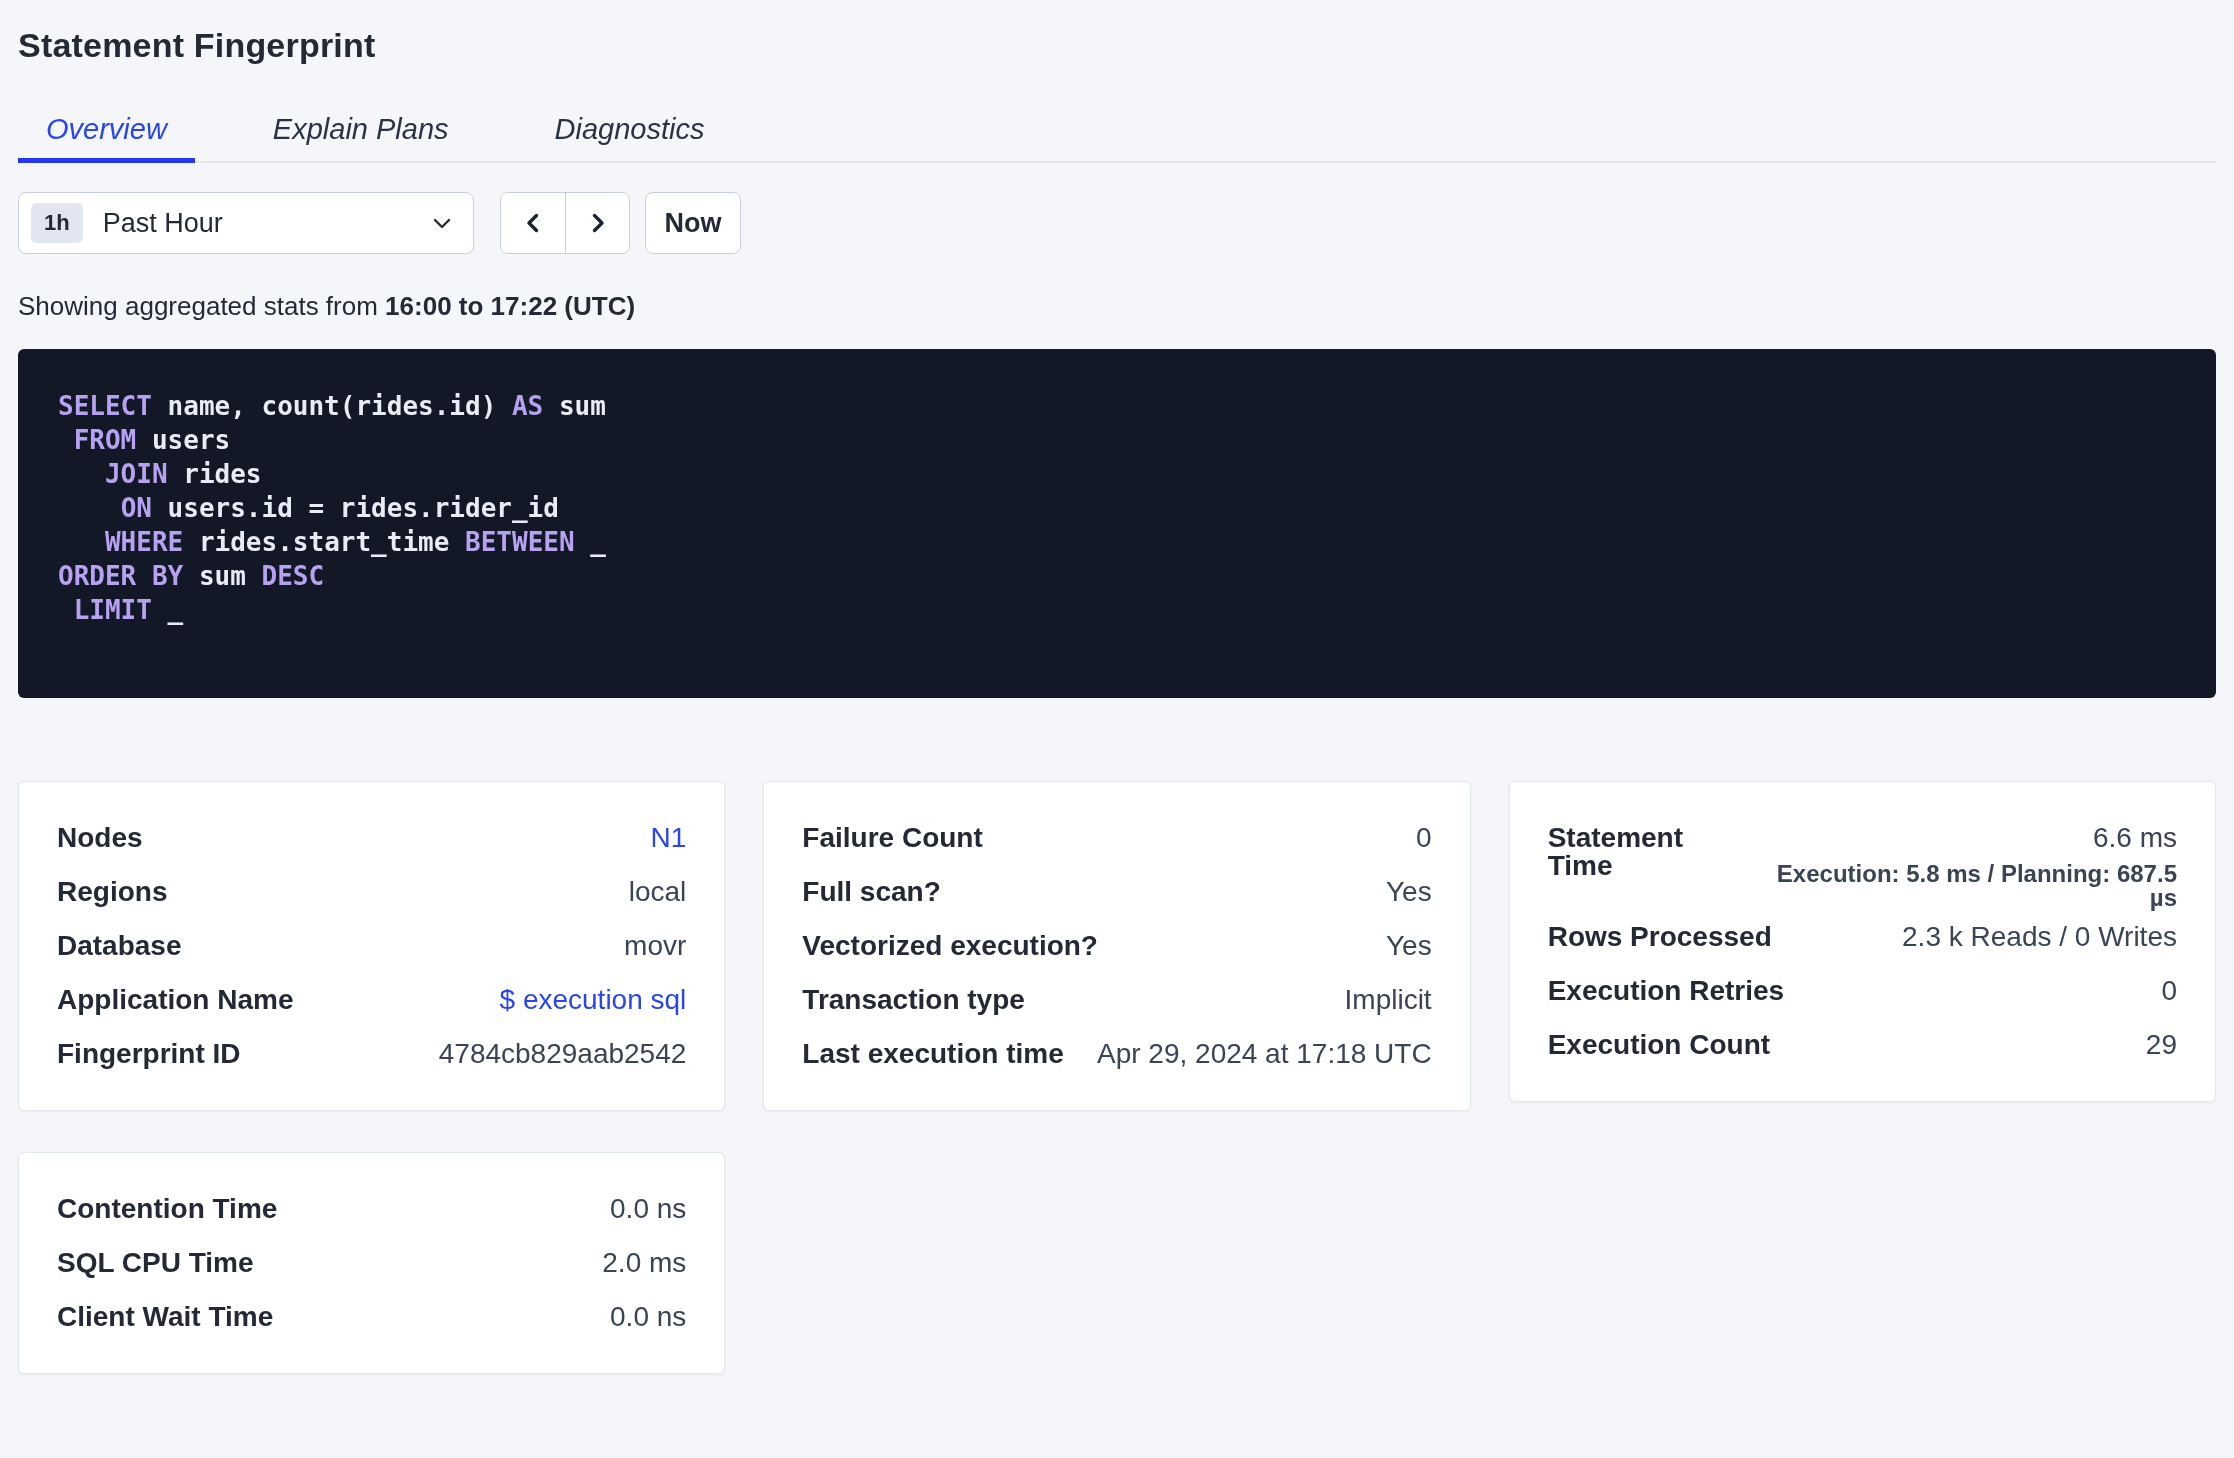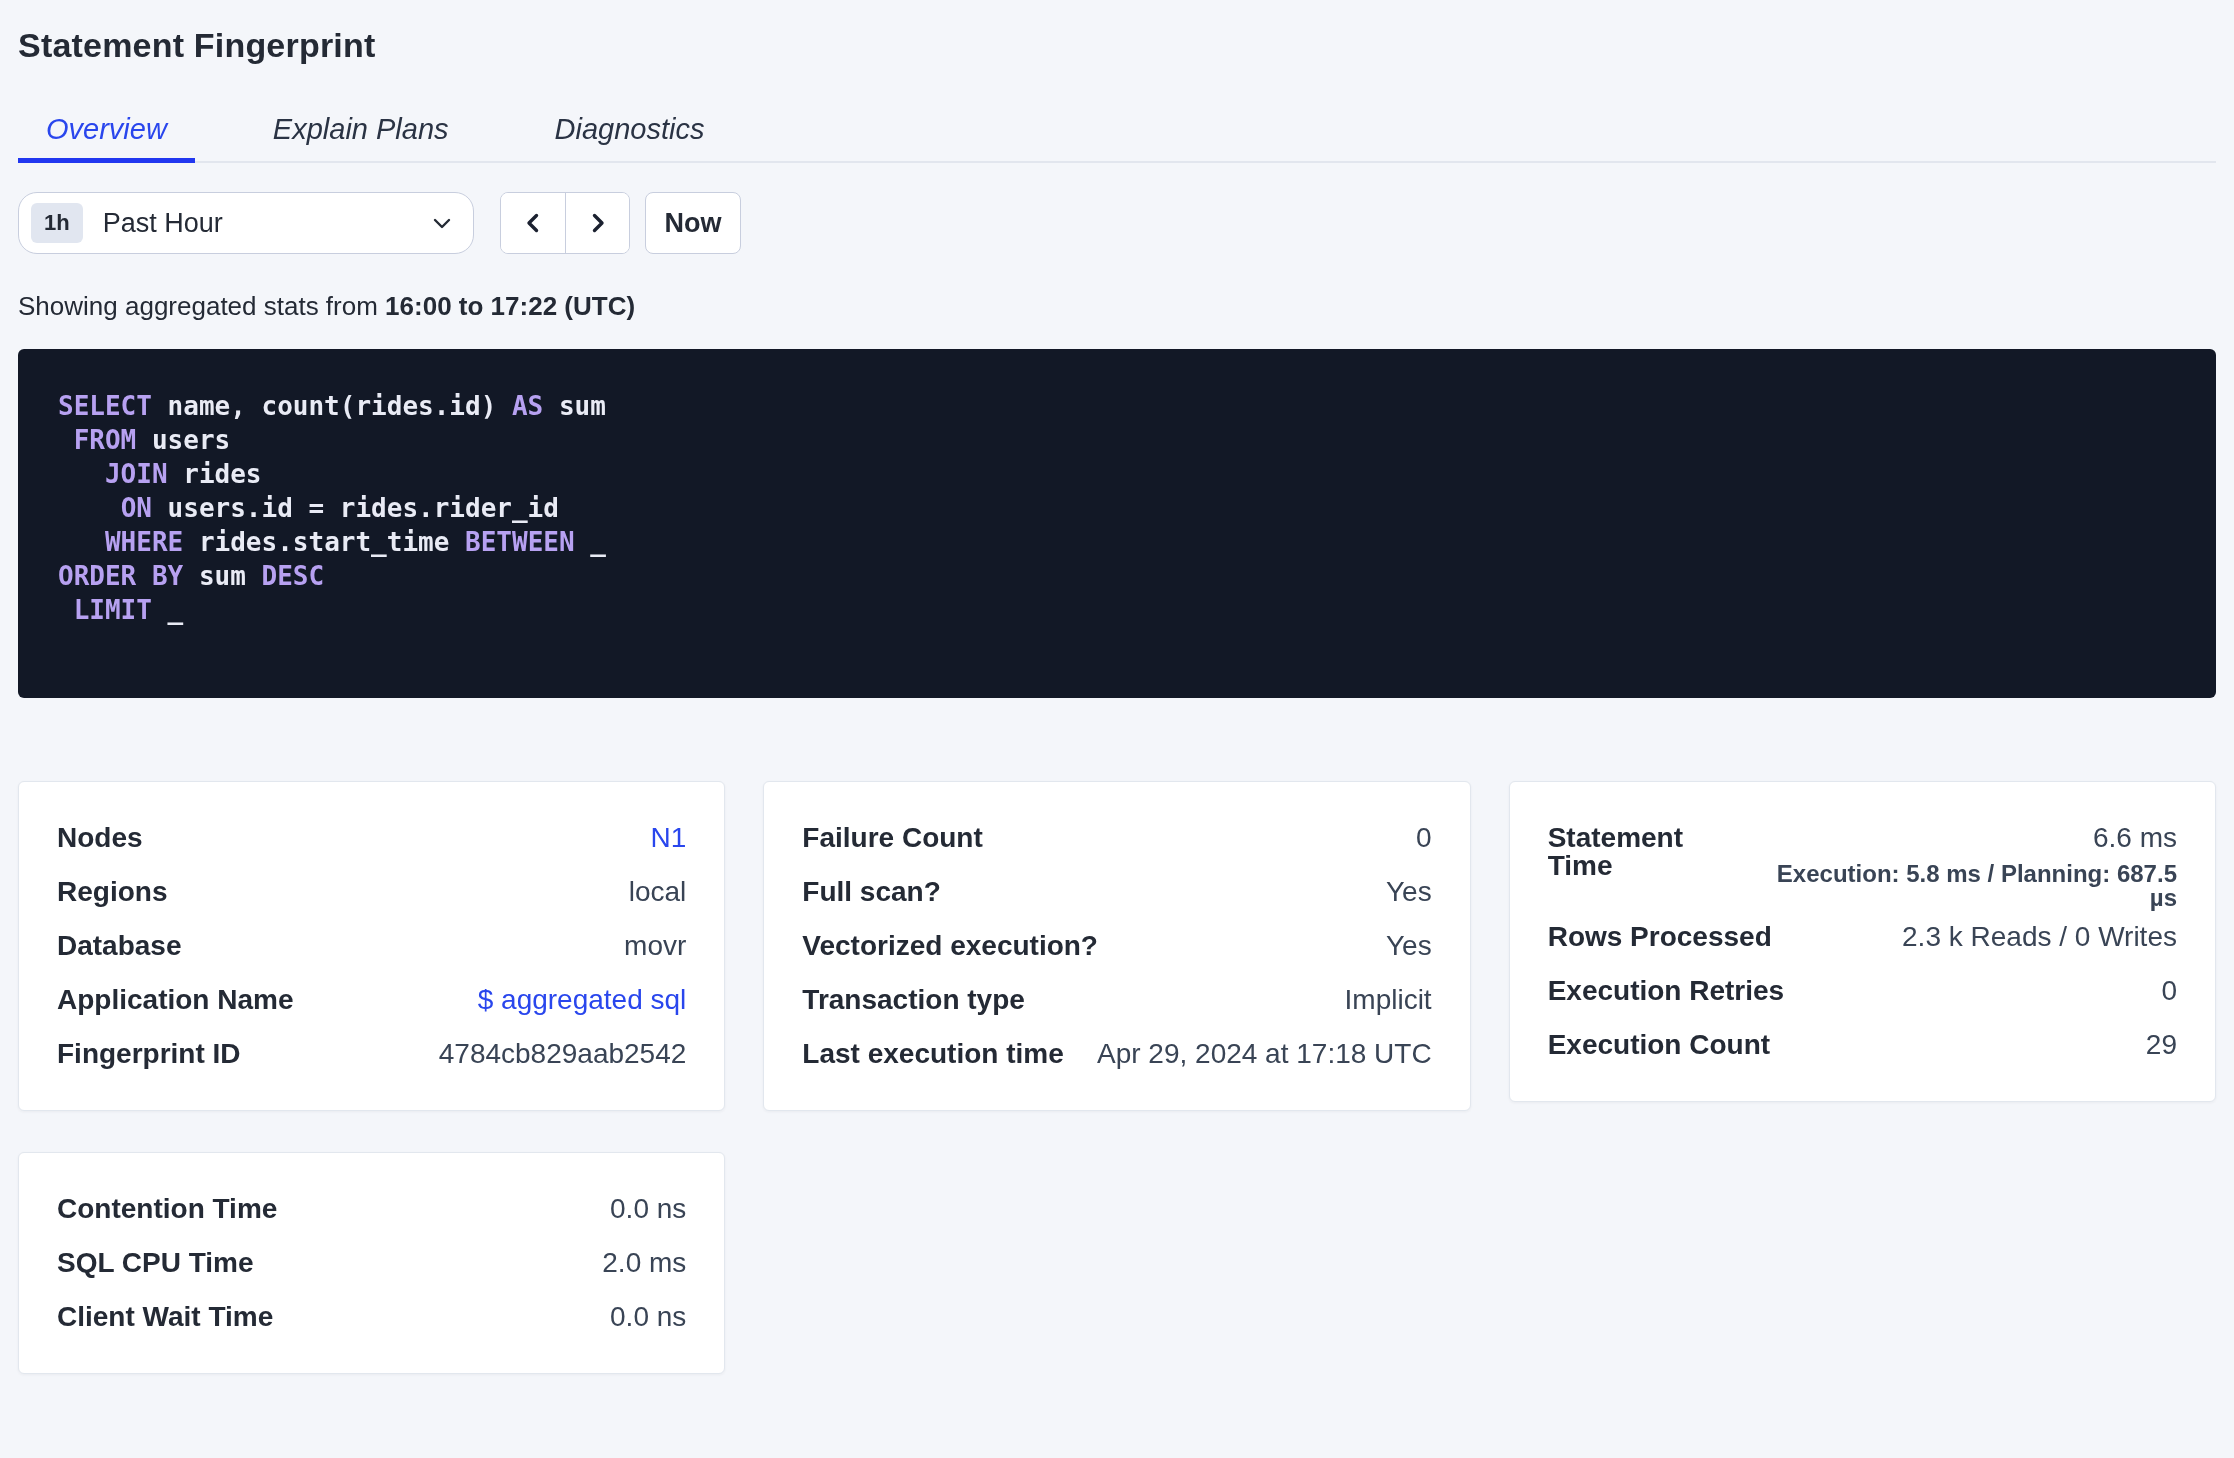--- a/index.html
+++ b/index.html
@@ -19,21 +19,21 @@
     color:var(--ink);
   }
   .page{padding:26px 18px 0;}
   .page-title{font-size:34px;font-weight:700;letter-spacing:.2px;color:var(--ink);}
   
   .tabs{margin-top:34px;border-bottom:2px solid #E2E6EE;display:flex;gap:50px;font-style:italic;}
   .tab{padding:14px 28px 12px;font-size:29px;color:#2A3344;border-bottom:5px solid transparent;margin-bottom:-2px;cursor:pointer;}
   .tab.active{color:var(--blue);border-bottom-color:#2137F0;}
   
   .toolbar{margin-top:29px;display:flex;align-items:center;}
-  .time-select{width:456px;height:62px;background:#fff;border:1.5px solid var(--ctl-border);border-radius:19px;display:flex;align-items:center;padding:0 20px 0 12px;cursor:pointer;}
+  .time-select{width:456px;height:62px;background:#fff;border:1.5px solid var(--ctl-border);border-radius:8px;display:flex;align-items:center;padding:0 20px 0 12px;cursor:pointer;}
   .range-badge{background:#E1E6F0;border-radius:6px;padding:7px 13px;font-size:22px;font-weight:700;color:var(--ink);margin-right:20px;}
   .range-label{font-size:27px;color:var(--ink);flex:1;}
   .arrow-group{margin-left:26px;height:62px;background:#fff;border:1.5px solid var(--ctl-border);border-radius:8px;display:flex;overflow:hidden;}
   .arrow-btn{width:64px;display:flex;align-items:center;justify-content:center;background:#fff;border:none;cursor:pointer;}
   .arrow-btn + .arrow-btn{border-left:1.5px solid var(--ctl-border);}
   .now-btn{margin-left:15px;width:96px;height:62px;background:#fff;border:1.5px solid var(--ctl-border);border-radius:8px;font-family:inherit;font-size:27px;font-weight:600;color:var(--ink);cursor:pointer;}
   
   .stats-line{margin-top:37px;font-size:26px;color:var(--ink);}
   .stats-line b{font-weight:700;}
   
@@ -112,21 +112,21 @@
         <div class="crow">
           <span class="clabel">Regions</span>
           <span class="cval">local</span>
         </div>
         <div class="crow">
           <span class="clabel">Database</span>
           <span class="cval">movr</span>
         </div>
         <div class="crow">
           <span class="clabel">Application Name</span>
-          <span class="cval"><a>$ aggregated sql</a></span>
+          <span class="cval"><a>$ execution sql</a></span>
         </div>
         <div class="crow">
           <span class="clabel">Fingerprint ID</span>
           <span class="cval">4784cb829aab2542</span>
         </div>
       </div>
     <div class="card">
         <div class="crow">
           <span class="clabel">Failure Count</span>
           <span class="cval">0</span>

